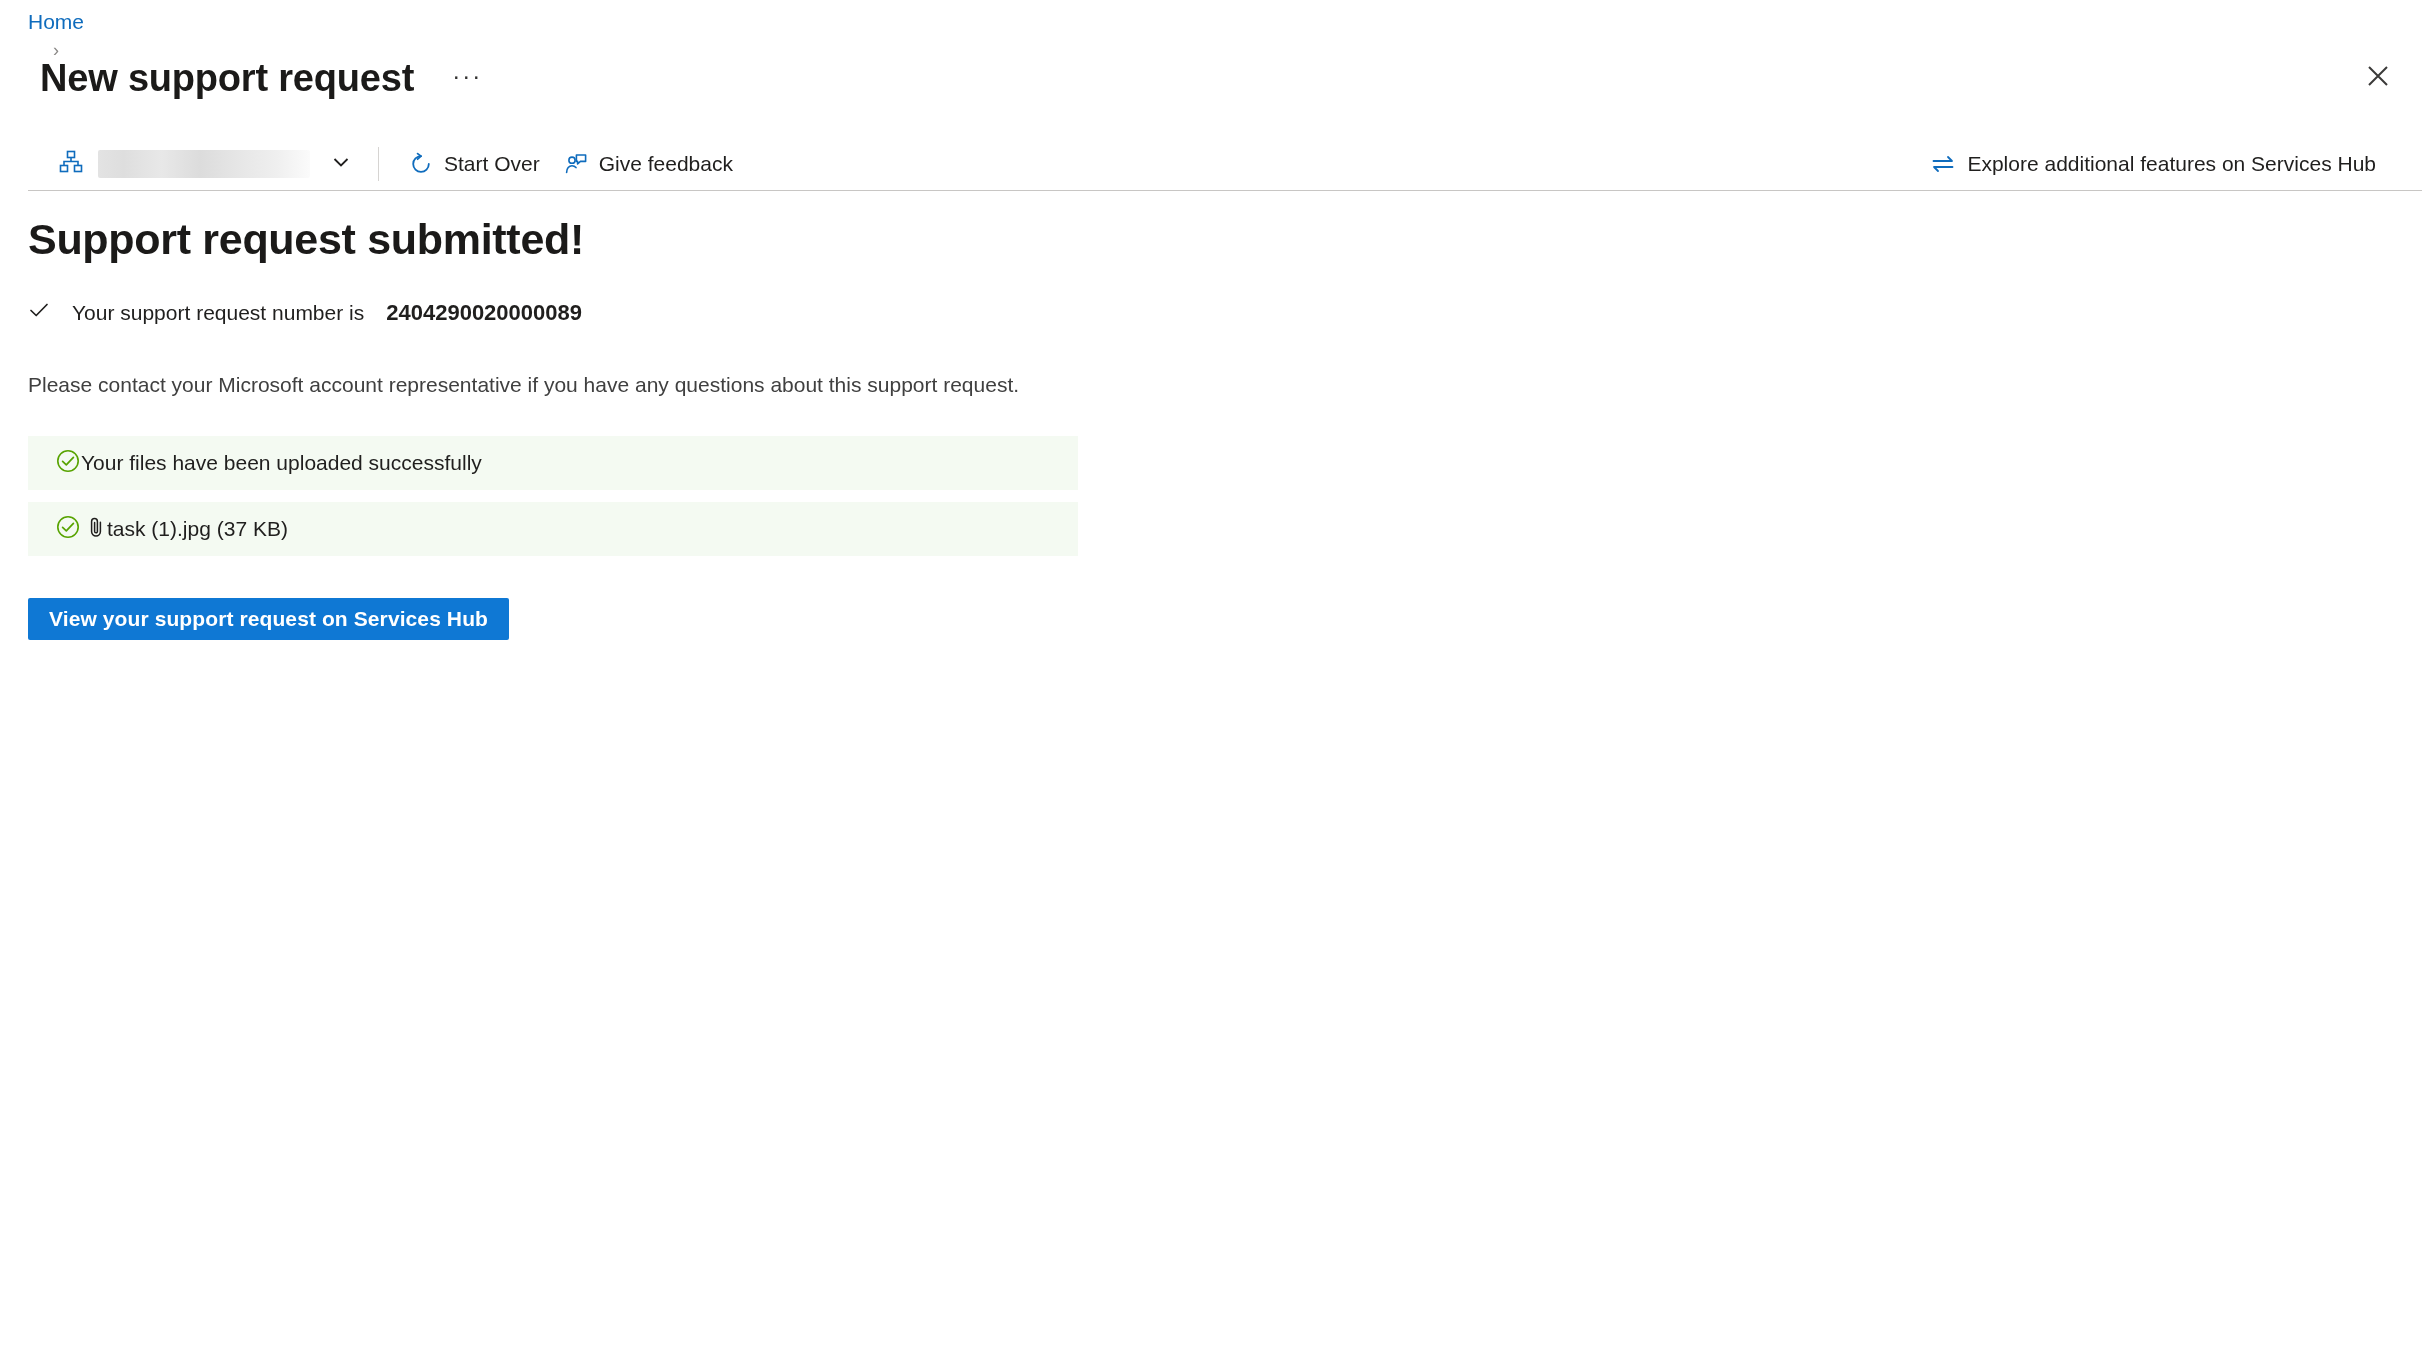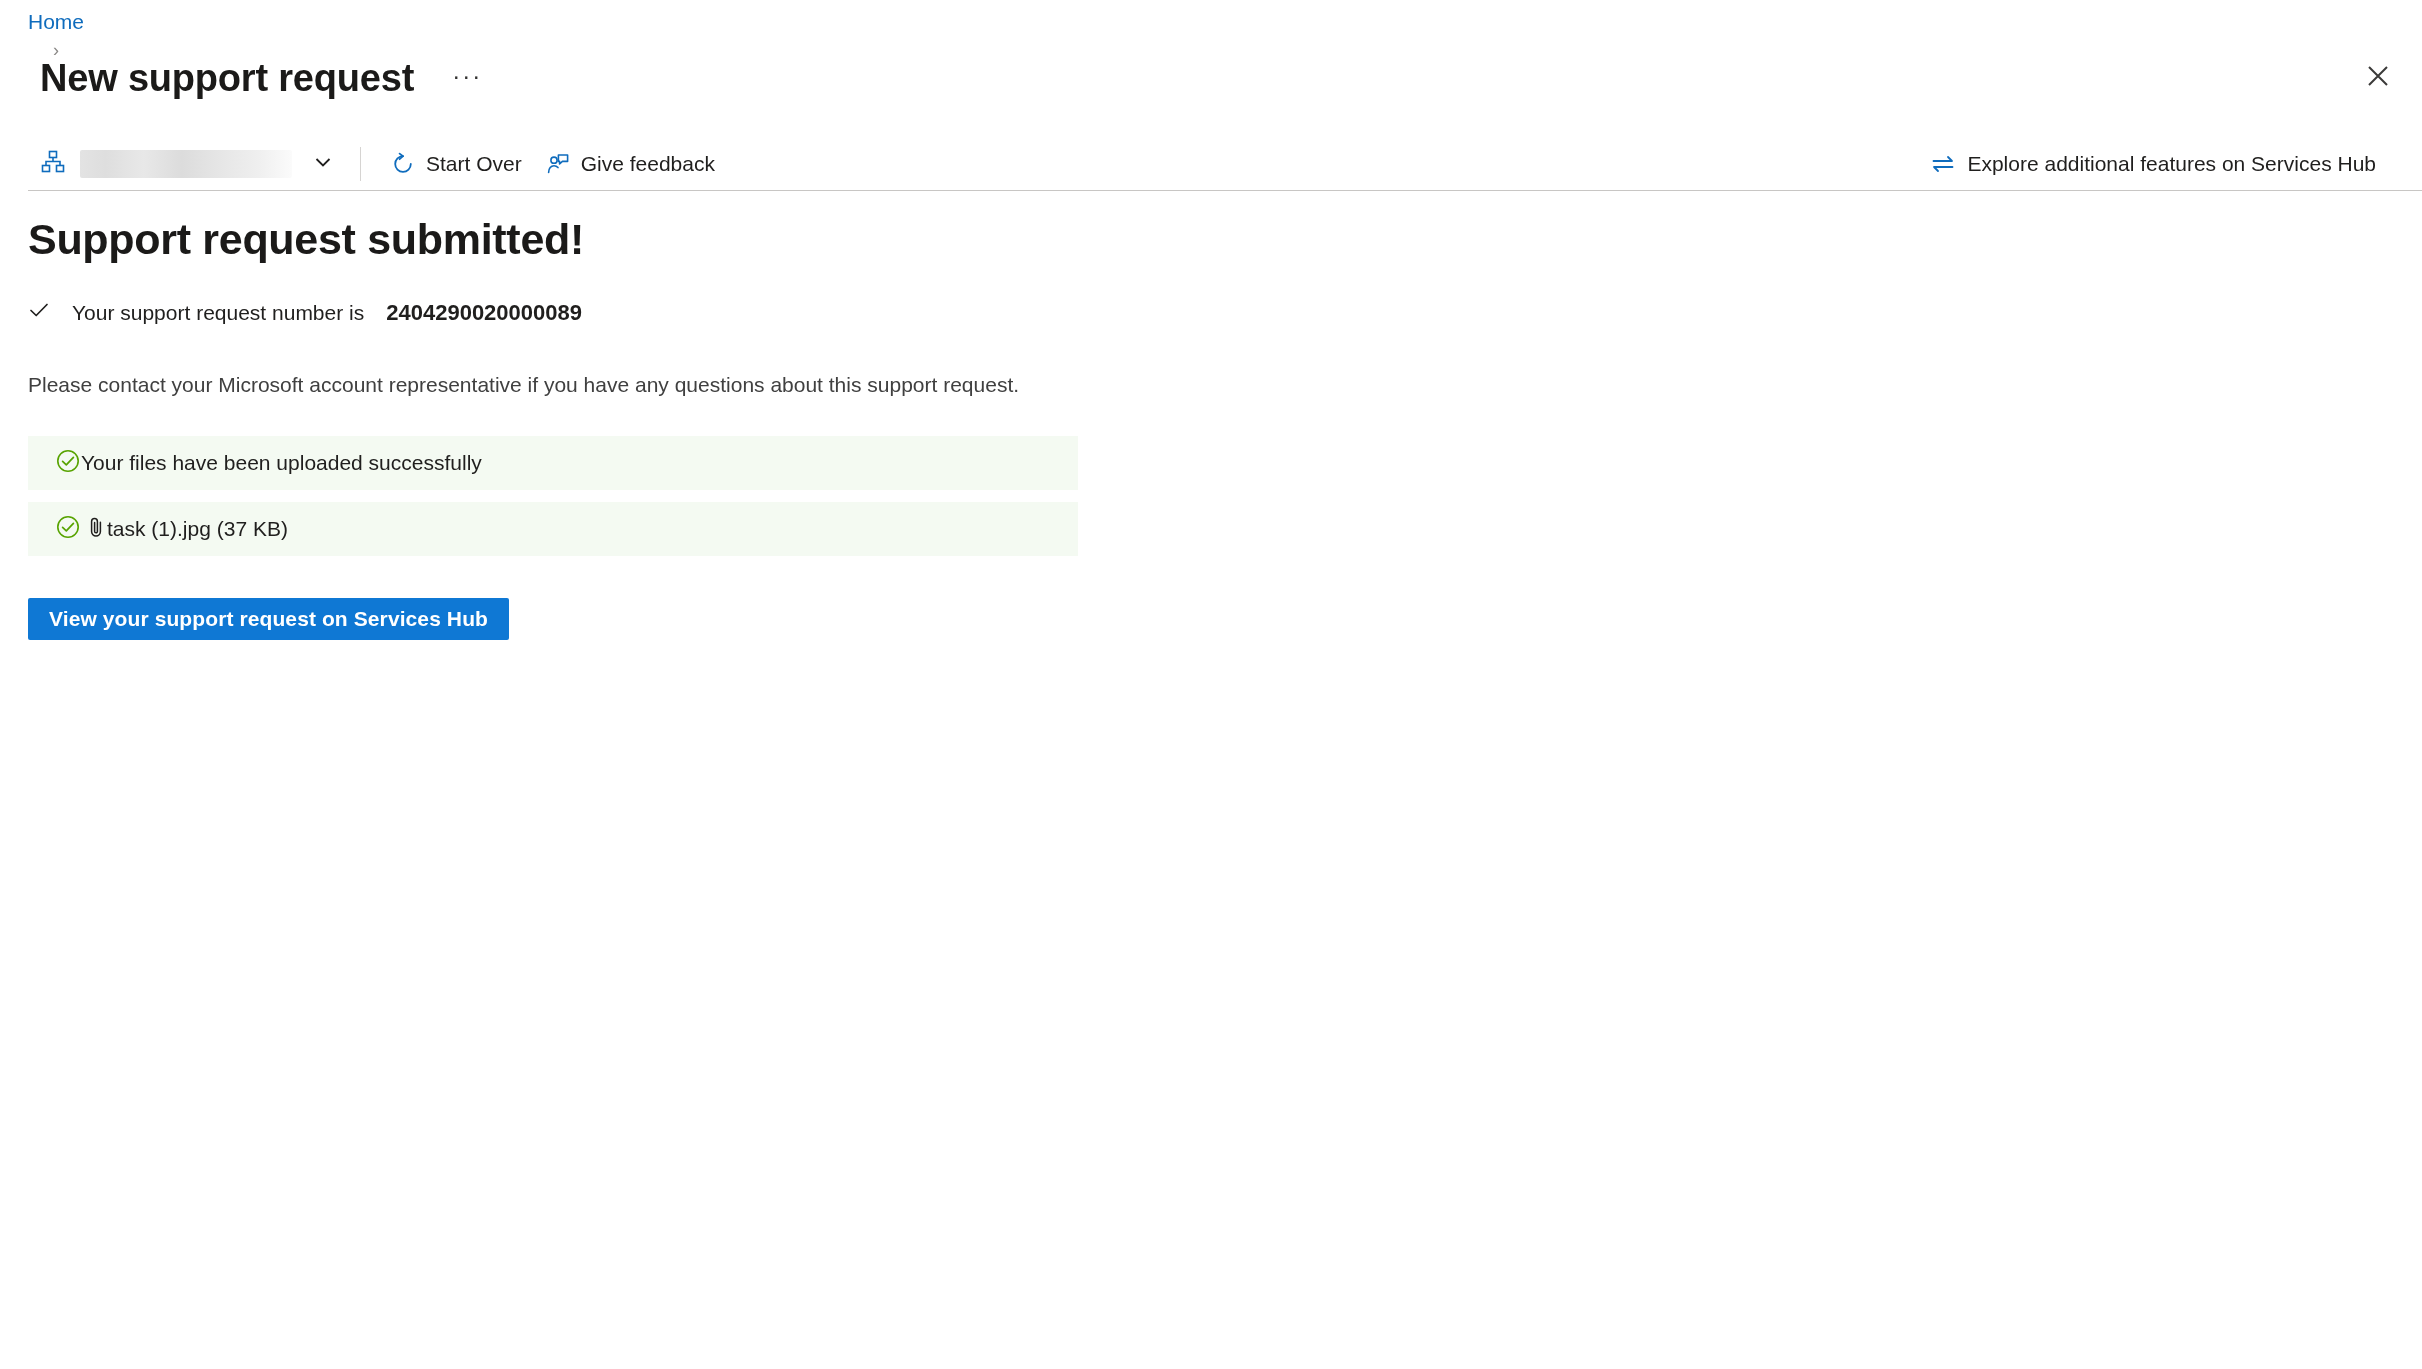--- a/index.html
+++ b/index.html
@@ -100,21 +100,21 @@
     left: 0;
     top: 138px;
     width: 2422px;
     height: 52px;
     display: flex;
     align-items: center;
   }
   .cb-left {
     display: flex;
     align-items: center;
-    padding-left: 40px;
+    padding-left: 58px;
     gap: 0;
   }
   .scope-picker {
     display: flex;
     align-items: center;
     gap: 14px;
     cursor: pointer;
     padding-right: 6px;
   }
   .scope-icon { display: block; }

